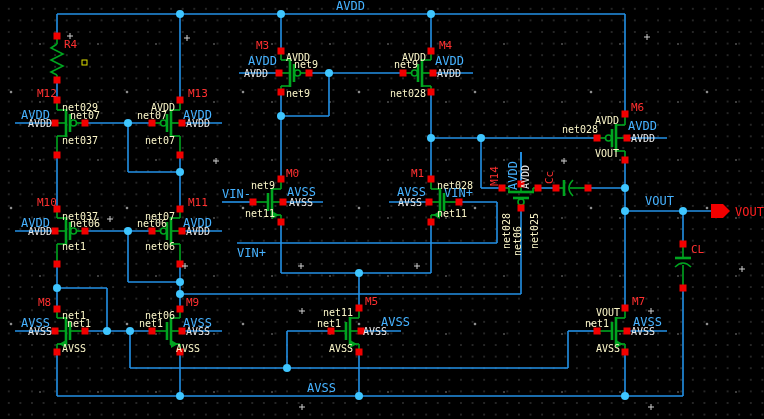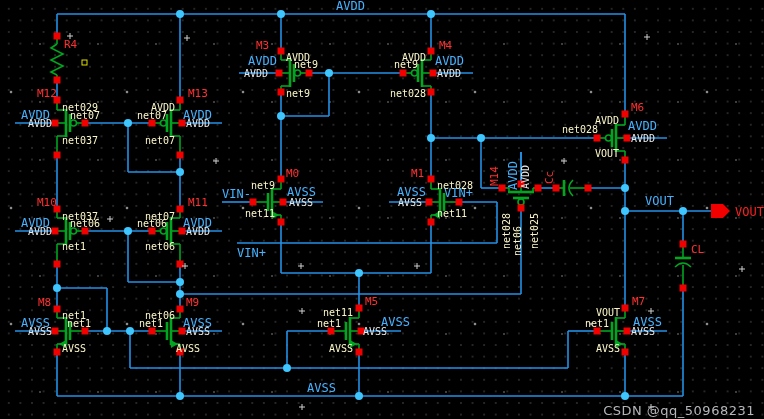--- a/index.html
+++ b/index.html
@@ -509,14 +509,13 @@
       <g>
         <line x1="299" y1="407" x2="305" y2="407" class="plus"></line>
         <line x1="302" y1="404" x2="302" y2="410" class="plus"></line>
       </g>
       <g>
         <line x1="648" y1="407" x2="654" y2="407" class="plus"></line>
         <line x1="651" y1="404" x2="651" y2="410" class="plus"></line>
       </g>
       <rect x="82" y="60" width="5" height="5" class="origin"></rect>
     </svg>
-  <div id="wm">CSDN @qq_50968231</div>
 </div>
 
 </body></html>

